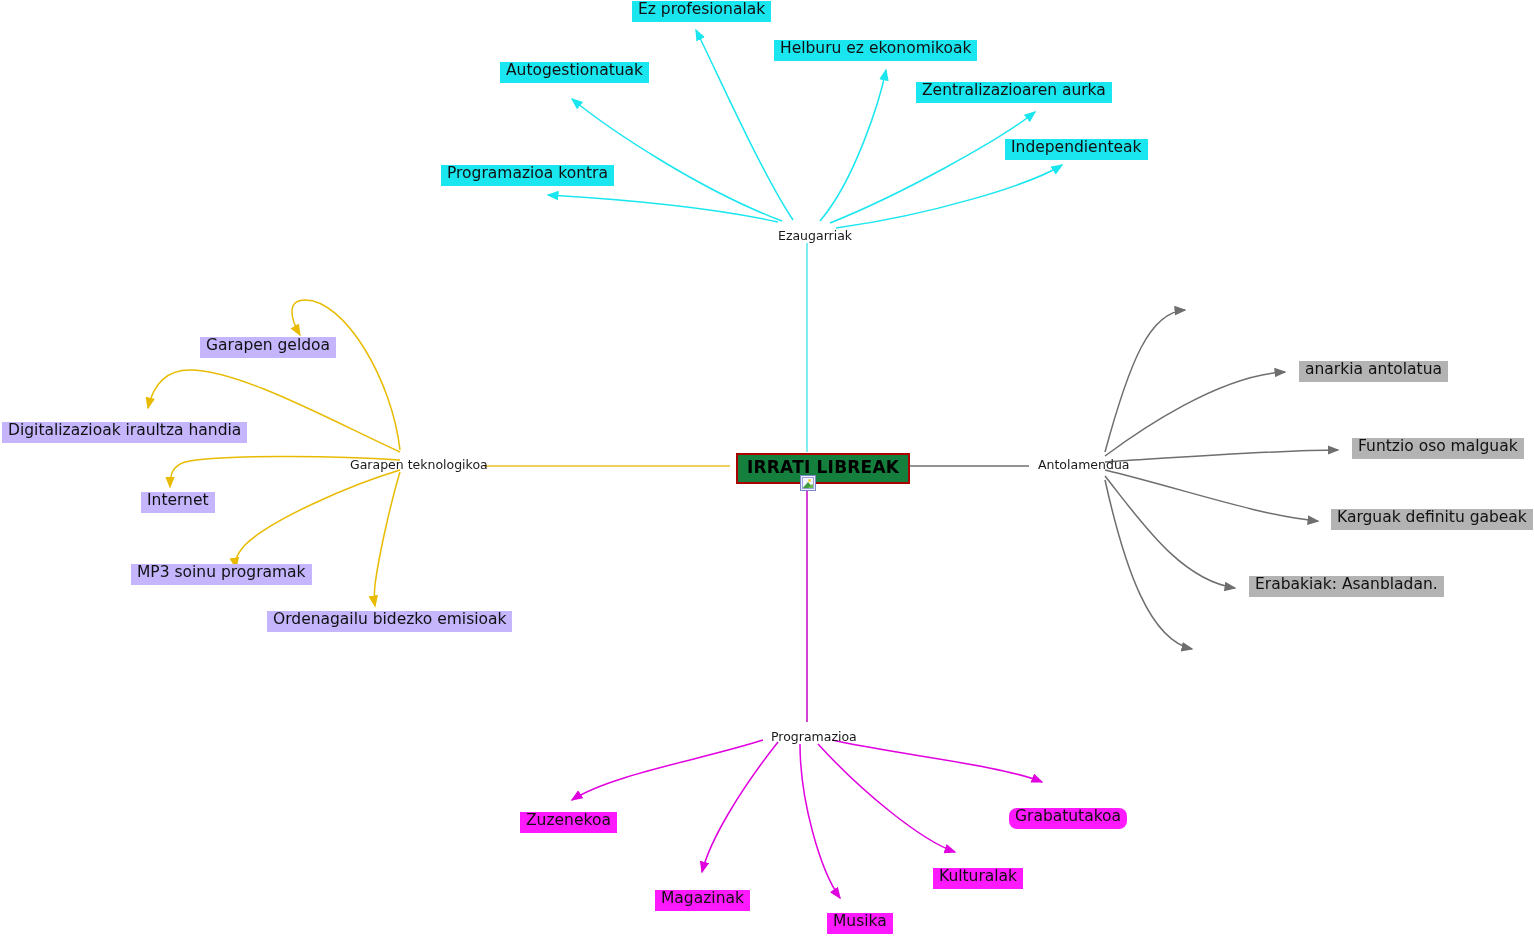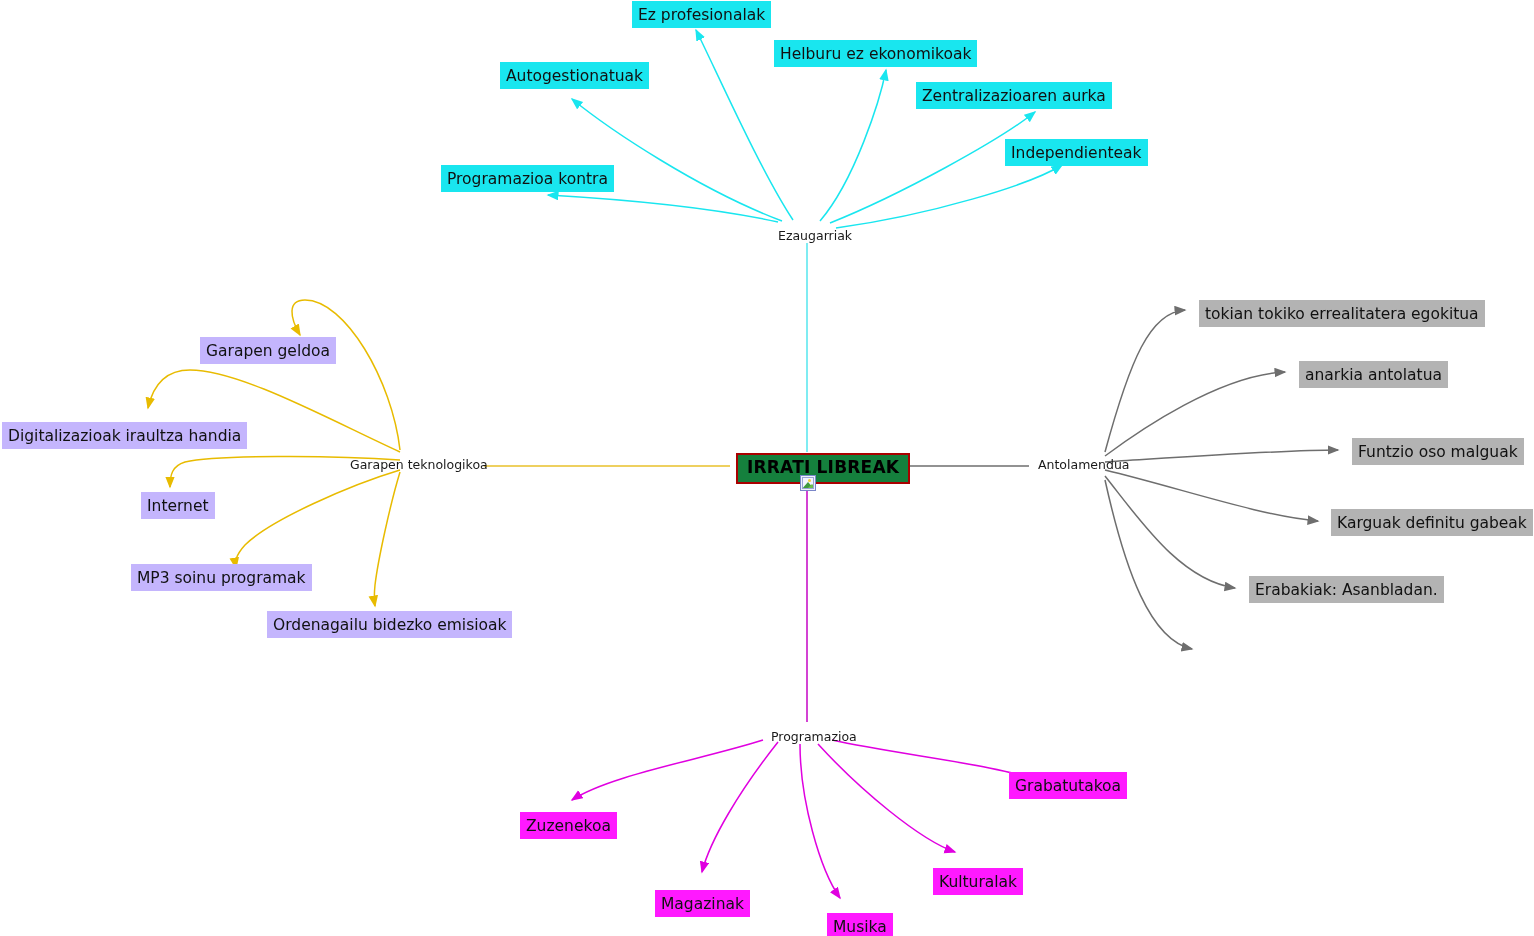--- a/index.html
+++ b/index.html
@@ -45,21 +45,21 @@
   .node-branch {
     background: transparent;
     color: #1a1a1a;
     font-size: 12.5px;
     padding: 1px 3px;
   }
   
   .node-leaf {
     font-size: 15.5px;
     color: #111111;
-    padding: 6px 6px 3px 6px;
+    padding: 0 6px 3px 6px;
     text-align: center;
   }
   .leaf-cyan  { background: #19e6ef; }
   .leaf-yellow{ background: #c4b5fd; }
   .leaf-gray  { background: #b3b3b3; }
   .leaf-magenta{ background: #ff19ff; }
 
   
   .root-icon {
     position: absolute;
@@ -211,34 +211,32 @@
     <span>Garapen geldoa</span></div>
   <div class="node node-leaf leaf-yellow" style="left:2px; top:422px;">
     <span>Digitalizazioak iraultza handia</span></div>
   <div class="node node-leaf leaf-yellow" style="left:141px; top:492px;">
     <span>Internet</span></div>
   <div class="node node-leaf leaf-yellow" style="left:131px; top:564px;">
     <span>MP3 soinu programak</span></div>
   <div class="node node-leaf leaf-yellow" style="left:267px; top:611px;">
     <span>Ordenagailu bidezko emisioak</span></div>
 
-  <div class="node node-leaf leaf-gray" style="left:1199px; top:300px;">
-    <span>tokian tokiko errealitatera egokitua</span></div>
   <div class="node node-leaf leaf-gray" style="left:1299px; top:361px;">
     <span>anarkia antolatua</span></div>
   <div class="node node-leaf leaf-gray" style="left:1352px; top:438px;">
     <span>Funtzio oso malguak</span></div>
   <div class="node node-leaf leaf-gray" style="left:1331px; top:509px;">
     <span>Karguak definitu gabeak</span></div>
   <div class="node node-leaf leaf-gray" style="left:1249px; top:576px;">
     <span>Erabakiak: Asanbladan.</span></div>
 
   <div class="node node-leaf leaf-magenta" style="left:520px; top:812px;">
     <span>Zuzenekoa</span></div>
-  <div class="node node-leaf leaf-magenta" style="left:1009px; top:772px;">
+  <div class="node node-leaf leaf-magenta" style="left:1009px; top:808px;border-radius:8px;">
     <span>Grabatutakoa</span></div>
   <div class="node node-leaf leaf-magenta" style="left:655px; top:890px;">
     <span>Magazinak</span></div>
   <div class="node node-leaf leaf-magenta" style="left:933px; top:868px;">
     <span>Kulturalak</span></div>
   <div class="node node-leaf leaf-magenta" style="left:827px; top:913px;">
     <span>Musika</span></div>
 
 </div>
 

